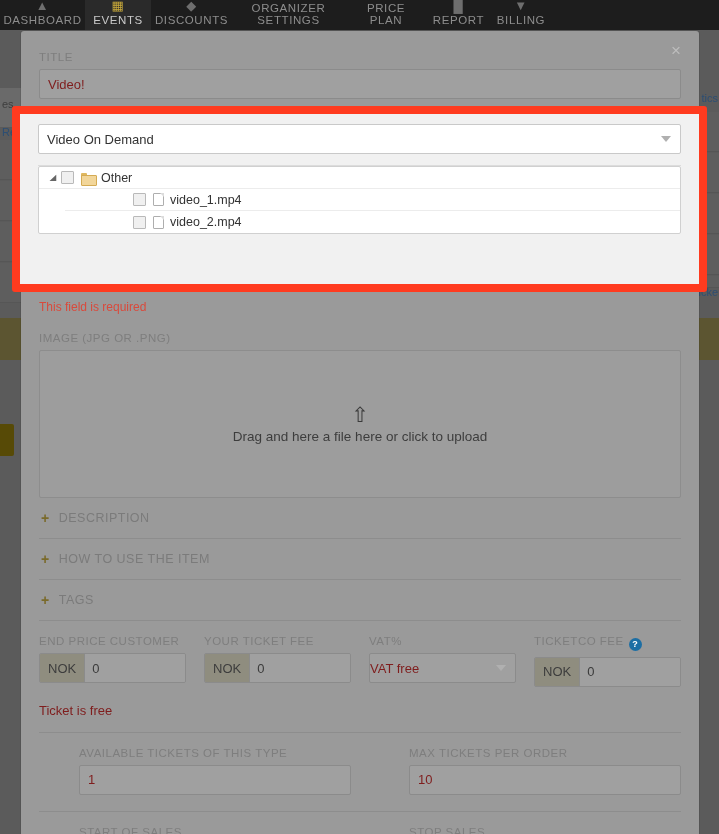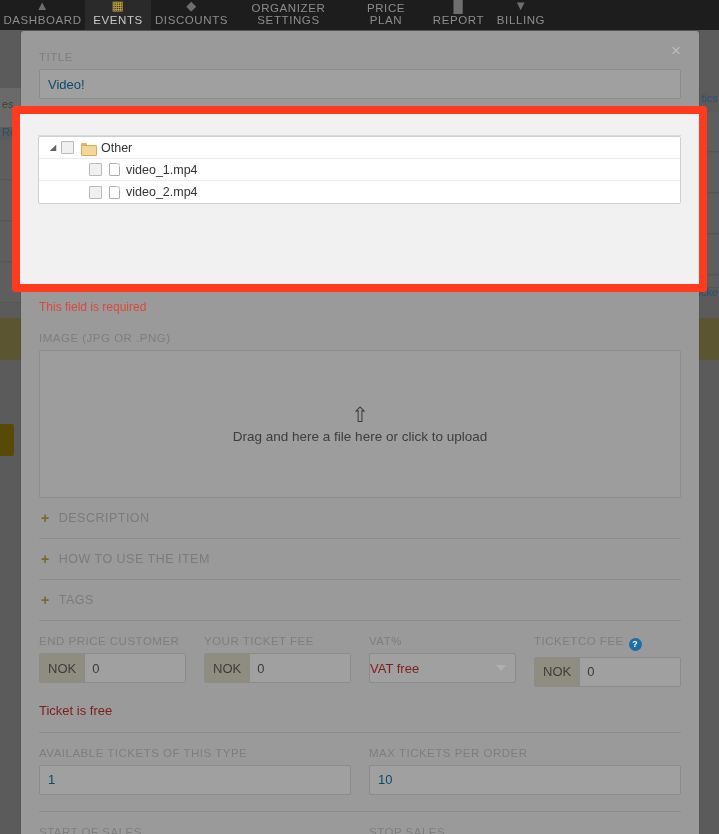--- a/index.html
+++ b/index.html
@@ -79,21 +79,21 @@
     margin-bottom: 6px; text-transform: uppercase;
   }
   .field-label.on-white { color: #8c8c8c; }
 
   .text-input {
     width: 100%; height: 30px;
     background: #a0a0a0;
     border: 1px solid #8b8b8b;
     border-radius: 2px;
     padding: 0 8px;
-    font-size: 13px; color: #0c4a6e;
+    font-size: 13px; color: #7f1d1d;
     font-family: "Liberation Sans", sans-serif;
     display: flex; align-items: center;
   }
 
   
   .highlight-box {
     position: absolute; left: 12px; top: 106px; width: 695px; height: 186px;
     border: 8px solid #ff3b1f;
     border-radius: 3px;
     z-index: 40;
@@ -126,21 +126,21 @@
     border: 1px solid #d0d0d0; background: #fff; border-radius: 2px;
     overflow: hidden;
   }
   .tree-row {
     display: flex; align-items: center; height: 22px;
     font-size: 12.5px; color: #333;
     border-bottom: 1px solid #ececec;
     padding-left: 6px;
   }
   .tree-row:last-child { border-bottom: none; }
-  .tree-row.child { padding-left: 50px; }
+  .tree-row.child { padding-left: 68px; margin-left: 26px; }
   .tw-toggle {
     width: 16px; text-align: center; color: #666; font-size: 8px;
     transform: scaleX(1.1);
   }
   .tw-check {
     width: 13px; height: 13px; background: #f0f0f0;
     border: 1px solid #b9b9b9; border-radius: 1px;
     margin-right: 7px; flex: 0 0 13px;
   }
   .tw-folder {
@@ -206,21 +206,21 @@
   }
   .help-ico {
     display: inline-flex; width: 13px; height: 13px; border-radius: 50%;
     background: #1c6ea4; color: #fff; font-size: 9px; font-weight: bold;
     align-items: center; justify-content: center; margin-left: 5px;
     vertical-align: -2px;
   }
   .note { font-size: 13px; color: #7f1d1d; margin-top: 16px; padding-bottom: 14px;
           border-bottom: 1px solid #8d8d8d; }
   .row-2 { display: flex; gap: 18px; margin-top: 14px; }
-  .row-2 .col { flex: 1; }
+  .row-2 .col { flex: 1; margin-left: 40px; }
   .sep { height: 1px; background: #8d8d8d; margin-top: 16px; }
 </style>
 </head>
 <body>
 
 <div id="root">
 
   <div class="bg-layer">
 
     <div class="topnav" id="topnav">
@@ -368,20 +368,24 @@
         <div class="col">
           <div class="field-label">STOP SALES</div>
 
         </div>
       </div>
 
     </div>
   </div>
 
   <div class="highlight-inner">
+    <div class="select-input">
+      <span>Video On Demand</span>
+      <span class="caret"></span>
+    </div>
     <div class="divider-light"></div>
     <div class="tree" id="tree">
         <div class="tree-row">
           <span class="tw-toggle">◢</span>
           <span class="tw-check"></span>
           <span class="tw-folder"></span>
           <span>Other</span>
         </div>
         <div class="tree-row child">
           <span class="tw-check"></span>

